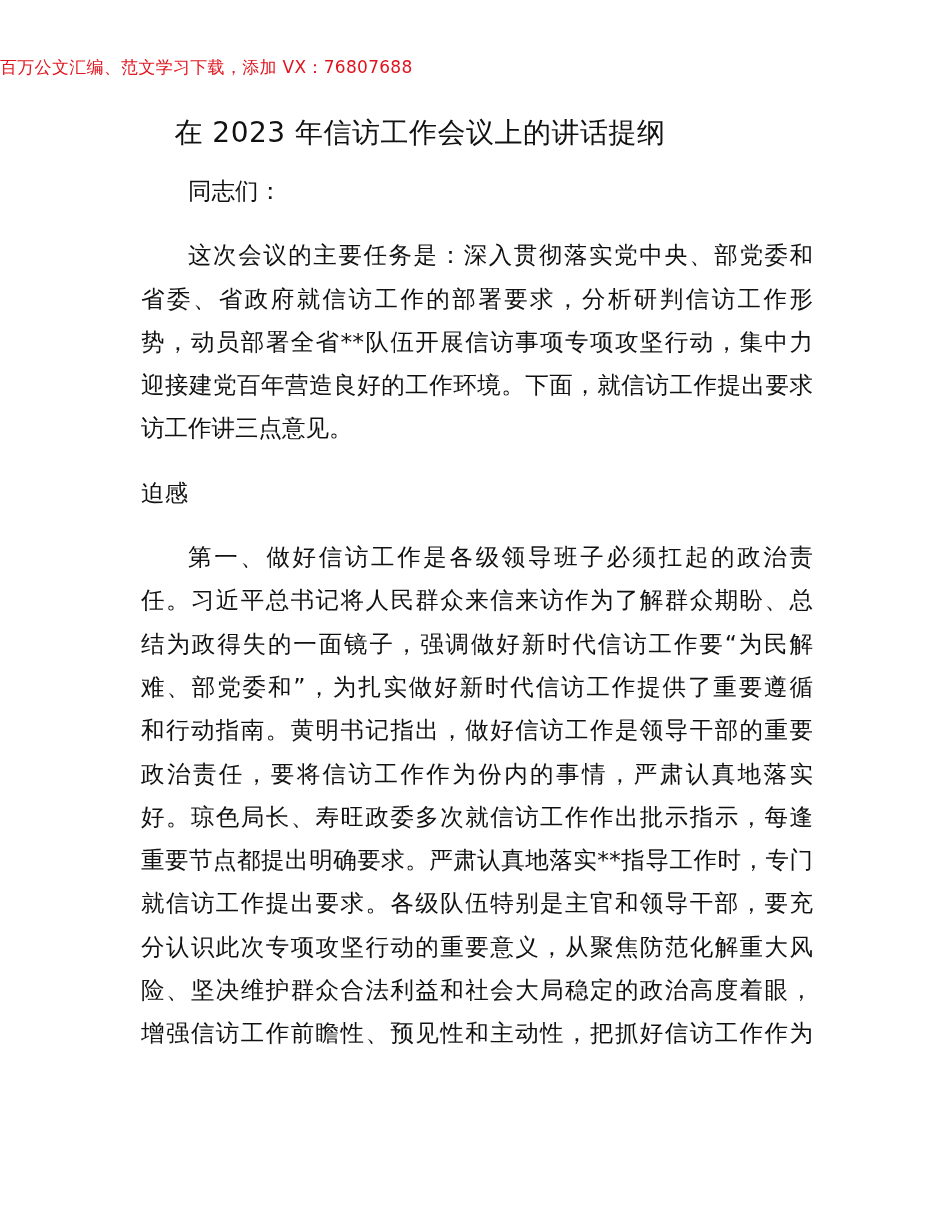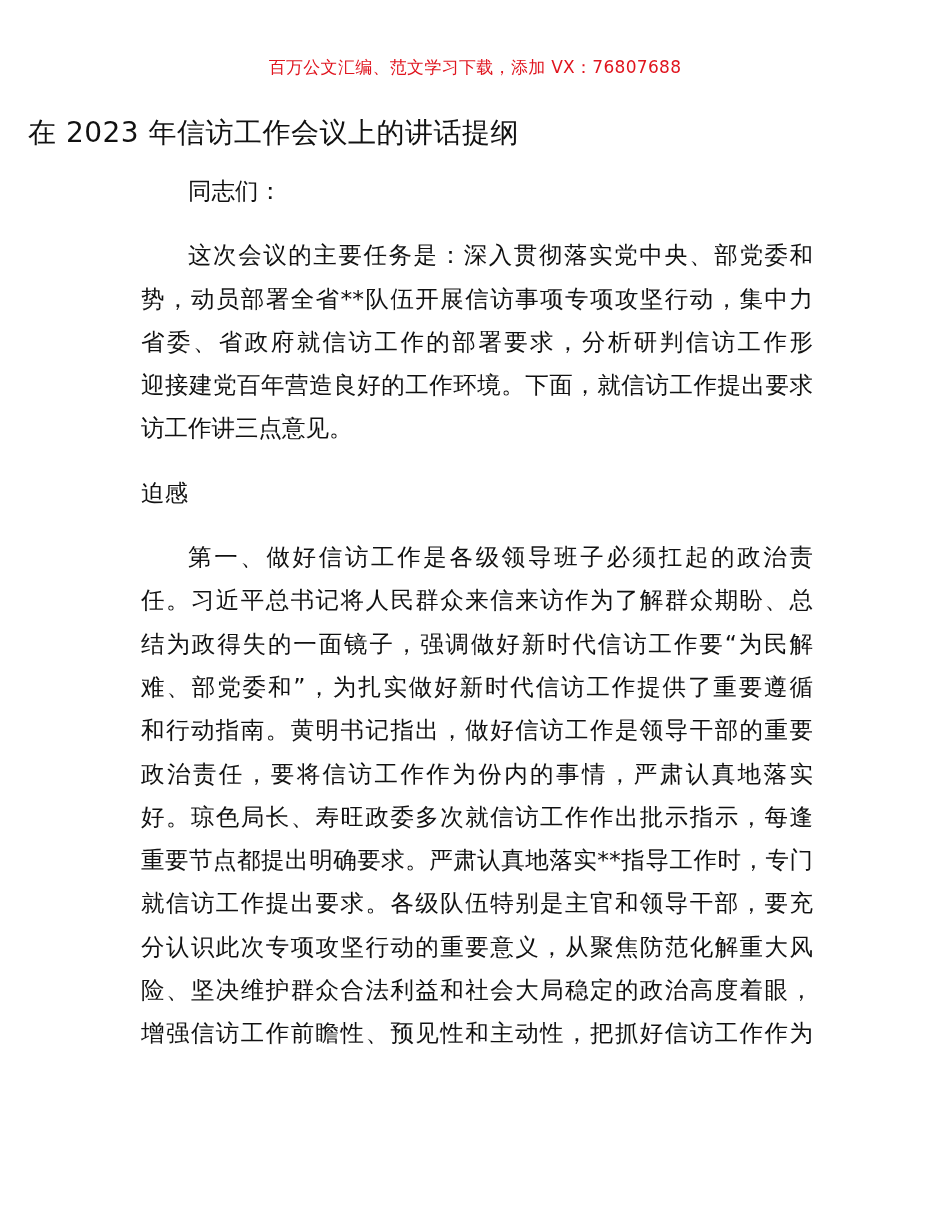--- a/index.html
+++ b/index.html
@@ -3,26 +3,26 @@
 <meta charset="utf-8">
 <style>
   html, body { margin: 0; padding: 0; background: #ffffff; }
   body {
     width: 950px; height: 1230px; position: relative; overflow: hidden;
     font-family: "DejaVu Sans", "Liberation Sans", sans-serif;
     color: #111111;
   }
   .page { position: absolute; left: 0; top: 0; width: 950px; height: 1230px; background: #fff; }
   .watermark {
-    position: absolute; top: 56px; left: 0; width: 950px; text-align: center;
+    position: absolute; top: 56px; left: 0; width: 950px; text-align: left;
     font-size: 17px; color: #e0141e; letter-spacing: 0.3px; white-space: nowrap;
   }
   .title {
-    position: absolute; top: 114px; left: 0; width: 840px; 
-    font-size: 28px; color: #111; letter-spacing: 0.5px; white-space: nowrap; padding-left: 28px;
+    position: absolute; top: 114px; left: 0; width: 840px; text-align: center;
+    font-size: 28px; color: #111; letter-spacing: 0.5px; white-space: nowrap;
   }
   .body {
     position: absolute; left: 141px; top: 170px; width: 672px;
     font-size: 23.5px; line-height: 43.3px; color: #111;
   }
   .line { height: 43.3px; white-space: nowrap; overflow: visible; text-align: justify; text-align-last: justify; }
   .line.last { text-align-last: left; }
   .indent { padding-left: 47px; }
   .gap { height: 21px; }
 </style>
@@ -32,22 +32,22 @@
 <div class="page">
   <div class="watermark">百万公文汇编、范文学习下载，添加 VX：76807688</div>
   <div class="title">在 2023 年信访工作会议上的讲话提纲</div>
 
   <div class="body">
     <div class="line last indent">同志们：</div>
     <div class="gap"></div>
 
     <div>
       <div class="line indent">这次会议的主要任务是：深入贯彻落实党中央、部党委和</div>
+      <div class="line">省委、省政府就信访工作的部署要求，分析研判信访工作形</div>
       <div class="line">势，动员部署全省**队伍开展信访事项专项攻坚行动，集中力</div>
-      <div class="line">省委、省政府就信访工作的部署要求，分析研判信访工作形</div>
       <div class="line">迎接建党百年营造良好的工作环境。下面，就信访工作提出要求</div>
       <div class="line last">访工作讲三点意见。</div>
     </div>
     <div class="gap"></div>
 
     <div>
       <div class="line last">迫感</div>
     </div>
     <div class="gap"></div>
 

